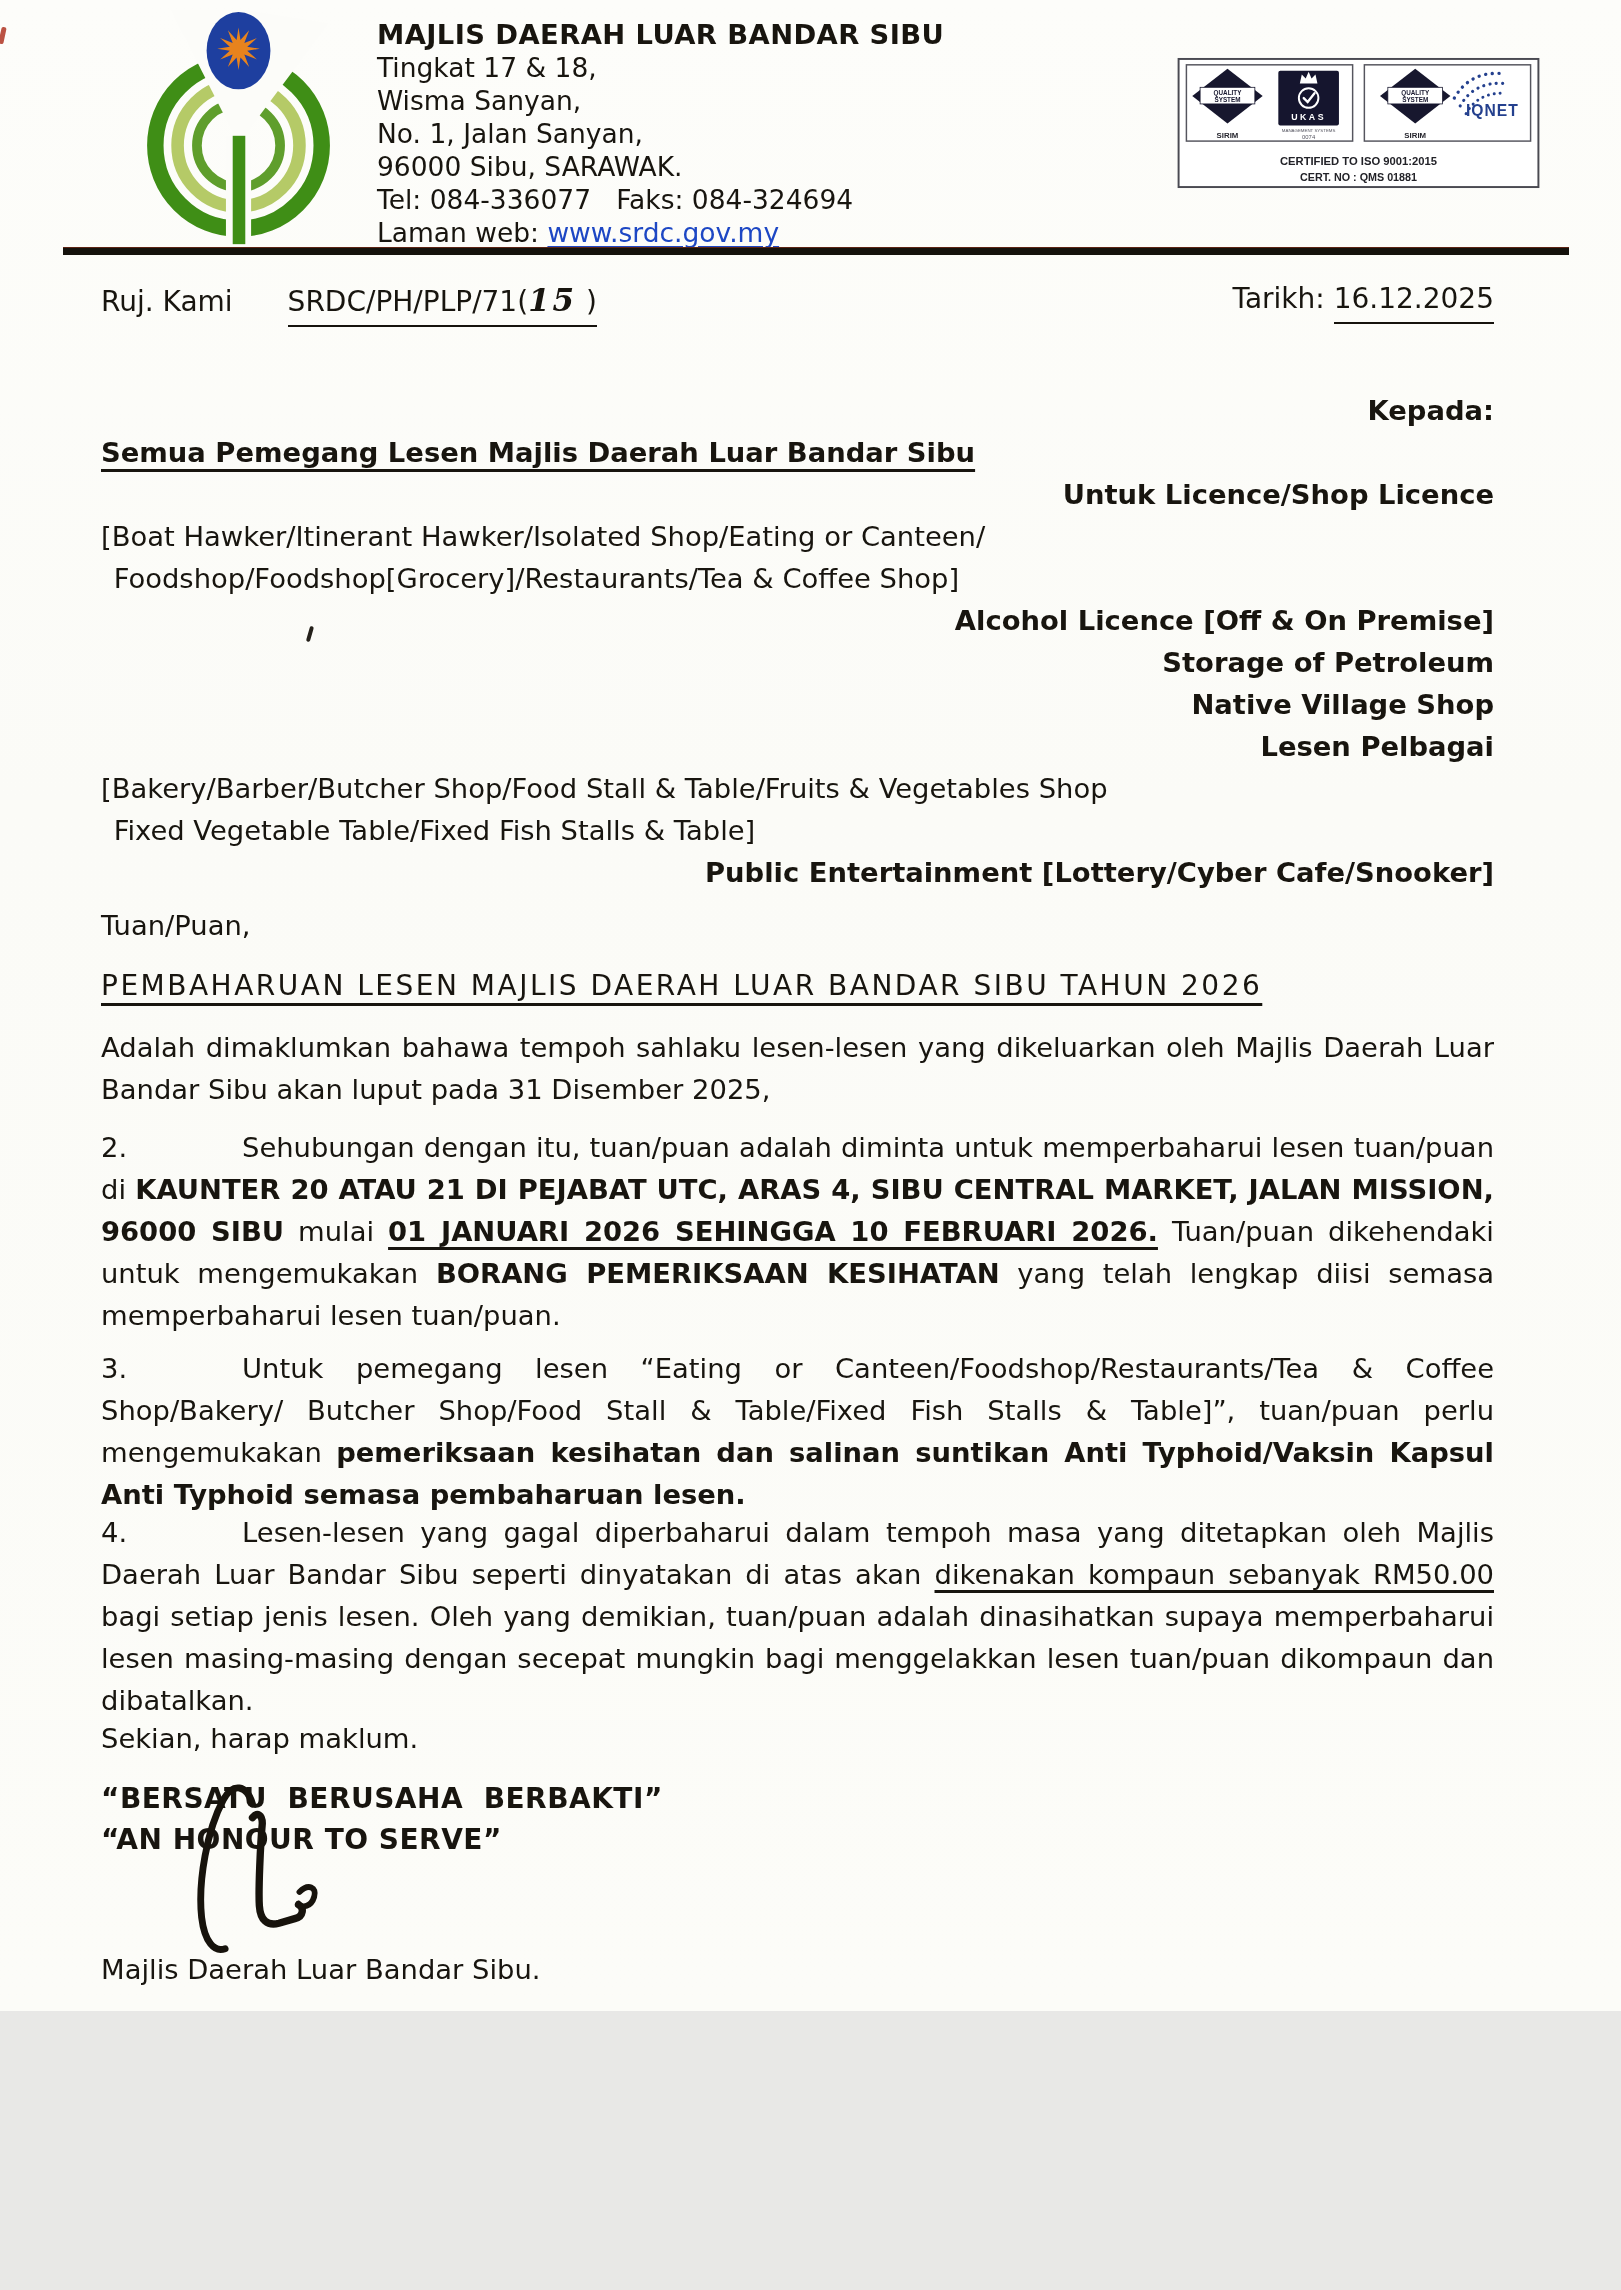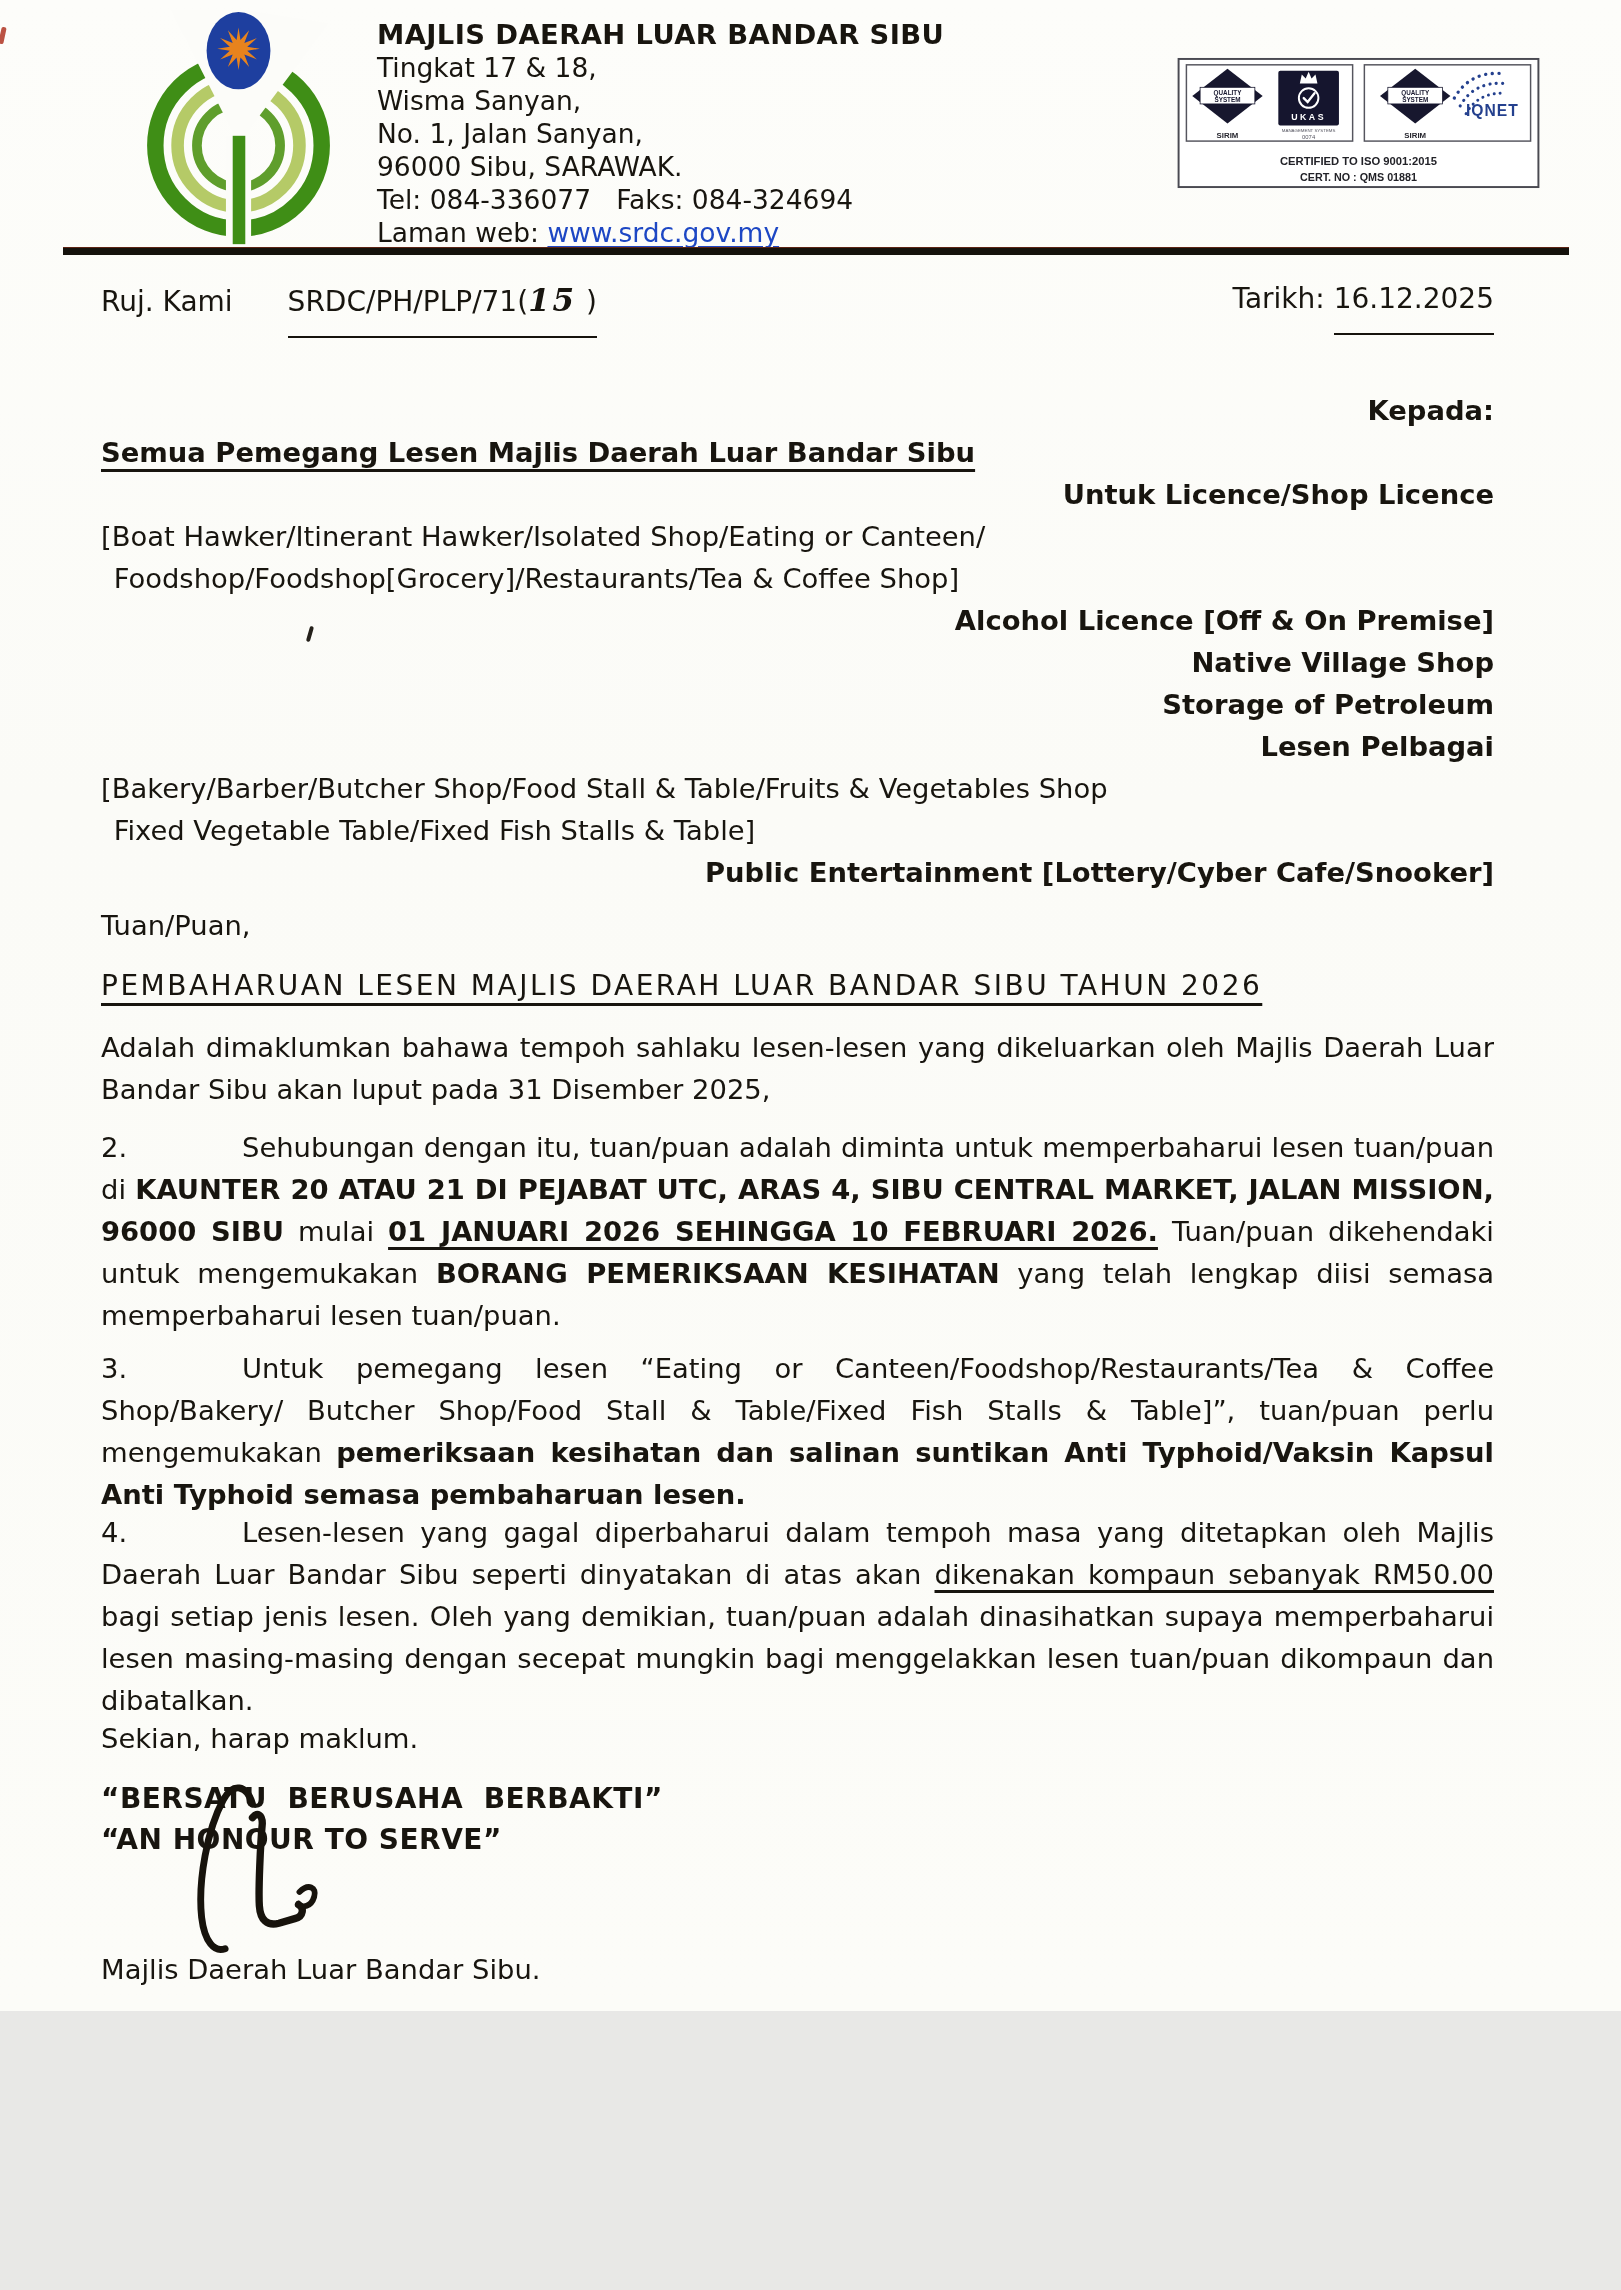--- a/index.html
+++ b/index.html
@@ -14,21 +14,21 @@
   .lh-text{position:absolute;left:377px;top:17.6px;width:745px;}
   .lh-name{font-weight:700;font-size:27.4px;letter-spacing:0.4px;line-height:33px;white-space:pre-wrap;}
   .lh-line{font-size:26.5px;line-height:33px;white-space:pre-wrap;}
   .lh-web{font-size:26.5px;line-height:33px;}
   .weburl{color:#1d47c4;text-decoration:underline;text-underline-offset:3.9px;}
   .certs{position:absolute;left:1176px;top:57px;}
   .divider{position:absolute;left:63px;top:247px;width:1506px;height:6.9px;background:#15120c;border-top:1px solid #5d2414;}
   
   .refrow{position:absolute;left:101px;top:282px;width:1393px;display:flex;justify-content:space-between;font-size:28px;}
   .ref-label{margin-right:55px;text-align:right;}
-  .uline{border-bottom:2.5px solid #16130d;padding-bottom:18px;}
+  .uline{border-bottom:2.5px solid #16130d;padding-bottom:7px;}
   .hand{font-family:"DejaVu Serif",serif;font-style:italic;font-weight:600;font-size:31px;letter-spacing:2.9px;}
   
   .blk{position:absolute;left:101px;width:1393px;font-size:27.4px;line-height:42px;}
   .bold{font-weight:700;text-align:right;}
   .rcpt{line-height:42px;}
   .rcpt.bold{font-weight:700;}
   .rcpt.indent{padding-left:12.7px;}
   .addressee{font-weight:700;text-decoration:underline;text-decoration-thickness:2.9px;text-underline-offset:6.9px;}
   .doc-title{font-weight:400;font-size:28px;letter-spacing:2.5px;text-decoration:underline;text-decoration-thickness:2.9px;text-underline-offset:7.8px;}
   .para{text-align:justify;}
@@ -129,22 +129,22 @@
   </div>
 
   <div class="blk" style="top:390px;">
     <div class="bold">Kepada:</div>
     <div class="addressee">Semua Pemegang Lesen Majlis Daerah Luar Bandar Sibu</div>
     <div id="recipient-list">
         <div class="rcpt bold">Untuk Licence/Shop Licence</div>
         <div class="rcpt normal">[Boat Hawker/Itinerant Hawker/Isolated Shop/Eating or Canteen/</div>
         <div class="rcpt indent">Foodshop/Foodshop[Grocery]/Restaurants/Tea &amp; Coffee Shop]</div>
         <div class="rcpt bold">Alcohol Licence [Off &amp; On Premise]</div>
+        <div class="rcpt bold">Storage of Petroleum</div>
         <div class="rcpt bold">Native Village Shop</div>
-        <div class="rcpt bold">Storage of Petroleum</div>
         <div class="rcpt bold">Lesen Pelbagai</div>
         <div class="rcpt normal">[Bakery/Barber/Butcher Shop/Food Stall &amp; Table/Fruits &amp; Vegetables Shop</div>
         <div class="rcpt indent">Fixed Vegetable Table/Fixed Fish Stalls &amp; Table]</div>
         <div class="rcpt bold">Public Entertainment [Lottery/Cyber Cafe/Snooker]</div>
       </div>
   </div>
 
   <div class="pen-mark"></div>
   <div class="red-artifact"></div>
 

